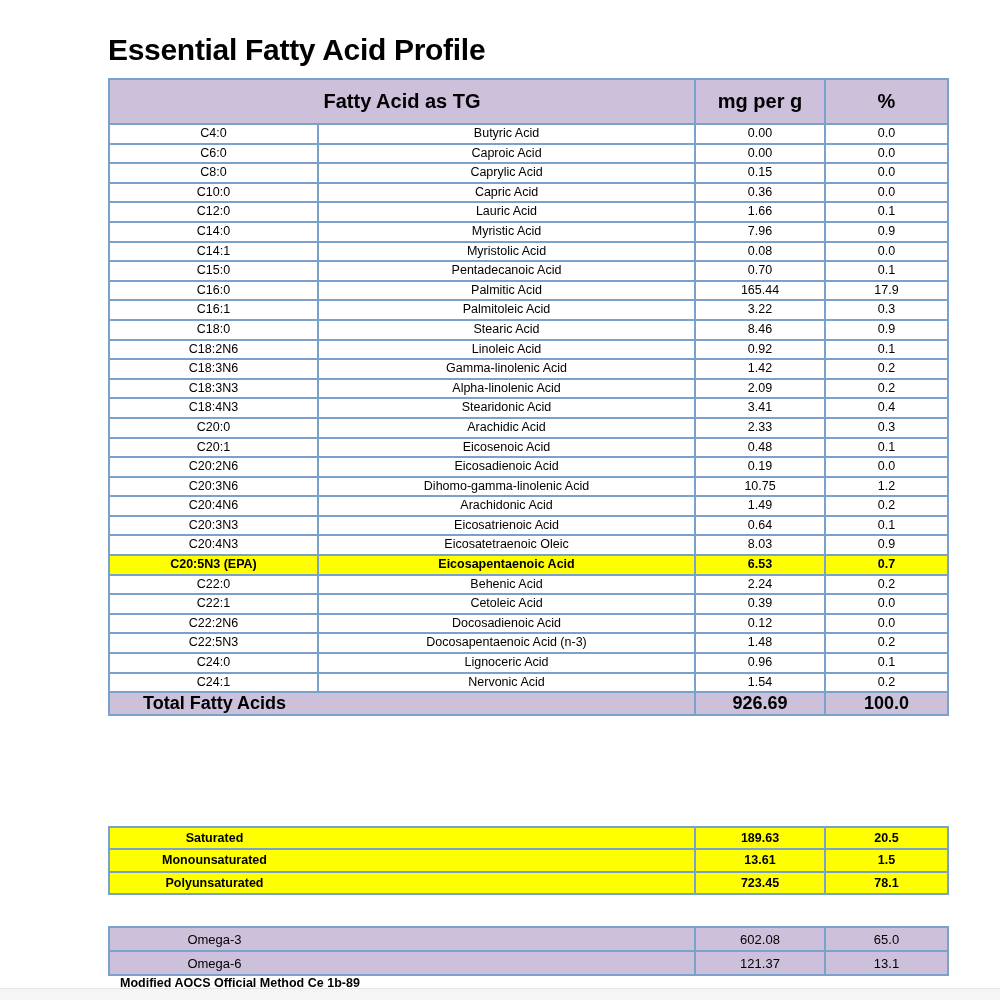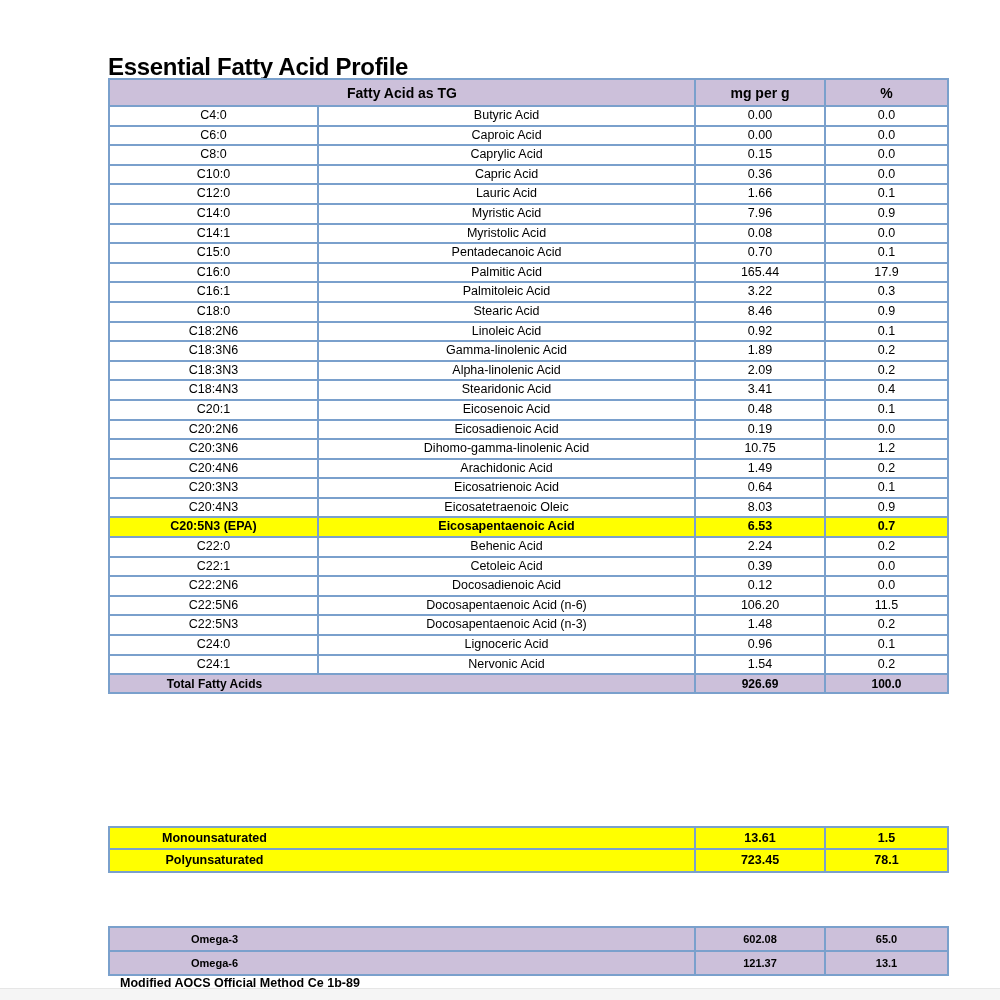--- a/index.html
+++ b/index.html
@@ -7,82 +7,81 @@
   body {
     width: 1000px; height: 1000px;
     position: relative;
     overflow: hidden;
     font-family: "Liberation Sans", sans-serif;
     color: #000;
   }
   .page-title {
     position: absolute;
     left: 108px; top: 33px;
-    font-size: 24px;
+    font-size: 30px;
     font-weight: 800;
     letter-spacing: -0.3px;
     white-space: nowrap;
-    margin-top: 20px;
   }
   table {
     position: absolute;
     left: 108px;
     border-collapse: collapse;
     table-layout: fixed;
   }
   th, td {
     border: 2px solid var(--border, #7aa0cc);
     text-align: center;
     vertical-align: middle;
     padding: 0;
     overflow: hidden;
     white-space: nowrap;
   }
   
   .main-table { top: 78px; width: 839px; }
   .main-table thead th {
-    height: 27px;
+    height: 45px;
     background: var(--header-bg, #ccc0da);
-    font-size: 14px;
+    font-size: 20px;
     font-weight: bold;
   }
   .main-table tbody td {
     height: 17.6px;
     line-height: 17.6px;
     font-size: 12.5px;
     background: #ffffff;
   }
   .main-table tbody tr.highlight td {
     background: var(--highlight-bg, #ffff00);
     font-weight: bold;
   }
   .main-table tfoot td {
     height: 19px;
     background: var(--header-bg, #ccc0da);
-    font-size: 12px;
+    font-size: 18px;
     font-weight: bold;
   }
   .label-inset {
     display: block;
     width: 209px;
     text-align: center;
   }
   
   .summary-table { top: 826px; width: 839px; }
   .summary-table td {
     height: 22.3px;
     font-size: 12.5px;
     font-weight: bold;
     background: var(--highlight-bg, #ffff00);
   }
   .omega-table { top: 926px; width: 839px; }
   .omega-table td {
     height: 24px;
-    font-size: 11px;
-    font-weight: bold;
+    font-size: 13px;
+    font-weight: normal;
     background: var(--header-bg, #ccc0da);
   }
   .method-note {
     position: absolute;
     left: 120px; top: 976px;
     font-size: 12.5px;
     font-weight: bold;
     white-space: nowrap;
   }
   .bottom-strip {
@@ -181,34 +180,40 @@
   </tr>
       <tr>
     <td>C18:2N6</td>
     <td>Linoleic Acid</td>
     <td>0.92</td>
     <td>0.1</td>
   </tr>
       <tr>
     <td>C18:3N6</td>
     <td>Gamma-linolenic Acid</td>
-    <td>1.89</td>
+    <td>1.42</td>
     <td>0.2</td>
   </tr>
       <tr>
     <td>C18:3N3</td>
     <td>Alpha-linolenic Acid</td>
     <td>2.09</td>
     <td>0.2</td>
   </tr>
       <tr>
     <td>C18:4N3</td>
     <td>Stearidonic Acid</td>
     <td>3.41</td>
     <td>0.4</td>
+  </tr>
+      <tr>
+    <td>C20:0</td>
+    <td>Arachidic Acid</td>
+    <td>2.33</td>
+    <td>0.3</td>
   </tr>
       <tr>
     <td>C20:1</td>
     <td>Eicosenoic Acid</td>
     <td>0.48</td>
     <td>0.1</td>
   </tr>
       <tr>
     <td>C20:2N6</td>
     <td>Eicosadienoic Acid</td>
@@ -255,26 +260,20 @@
     <td>C22:1</td>
     <td>Cetoleic Acid</td>
     <td>0.39</td>
     <td>0.0</td>
   </tr>
       <tr>
     <td>C22:2N6</td>
     <td>Docosadienoic Acid</td>
     <td>0.12</td>
     <td>0.0</td>
-  </tr>
-      <tr>
-    <td>C22:5N6</td>
-    <td>Docosapentaenoic Acid (n-6)</td>
-    <td>106.20</td>
-    <td>11.5</td>
   </tr>
       <tr>
     <td>C22:5N3</td>
     <td>Docosapentaenoic Acid (n-3)</td>
     <td>1.48</td>
     <td>0.2</td>
   </tr>
       <tr>
     <td>C24:0</td>
     <td>Lignoceric Acid</td>
@@ -301,20 +300,27 @@
 
 <table class="summary-table">
   <colgroup>
     <col style="width:586px">
       <col style="width:130px">
       <col style="width:123px">
   </colgroup>
   <tbody>
     <tr>
       <td>
+          <span class="label-inset">Saturated</span>
+        </td>
+      <td>189.63</td>
+      <td>20.5</td>
+    </tr>
+    <tr>
+      <td>
           <span class="label-inset">Monounsaturated</span>
         </td>
       <td>13.61</td>
       <td>1.5</td>
     </tr>
     <tr>
       <td>
           <span class="label-inset">Polyunsaturated</span>
         </td>
       <td>723.45</td>

